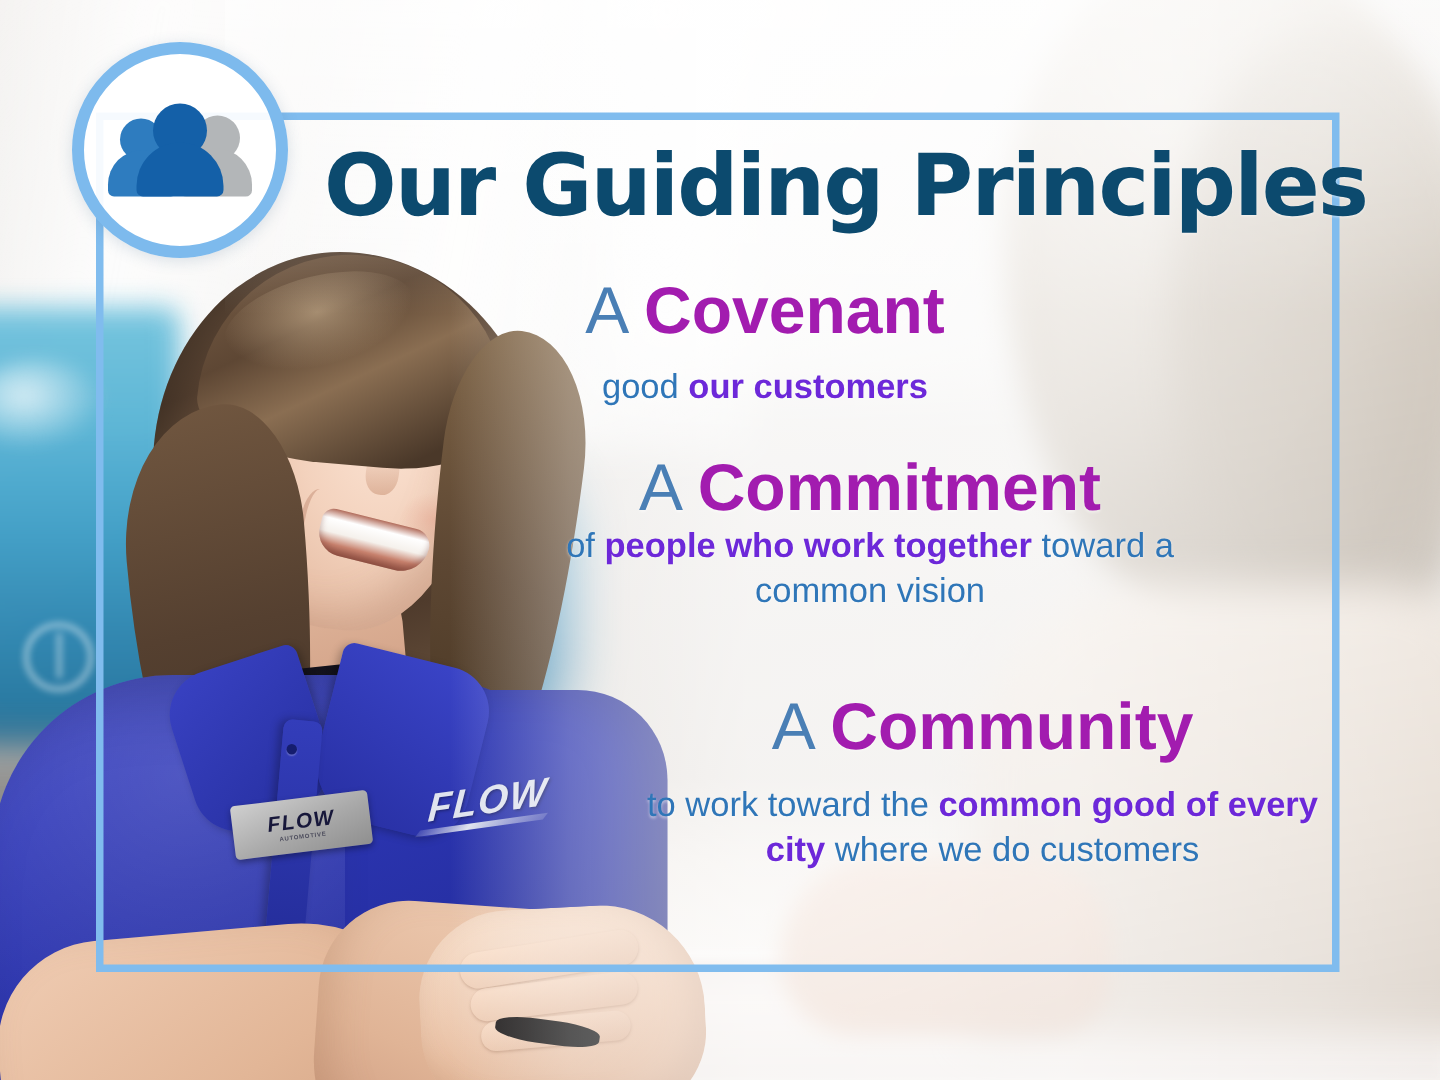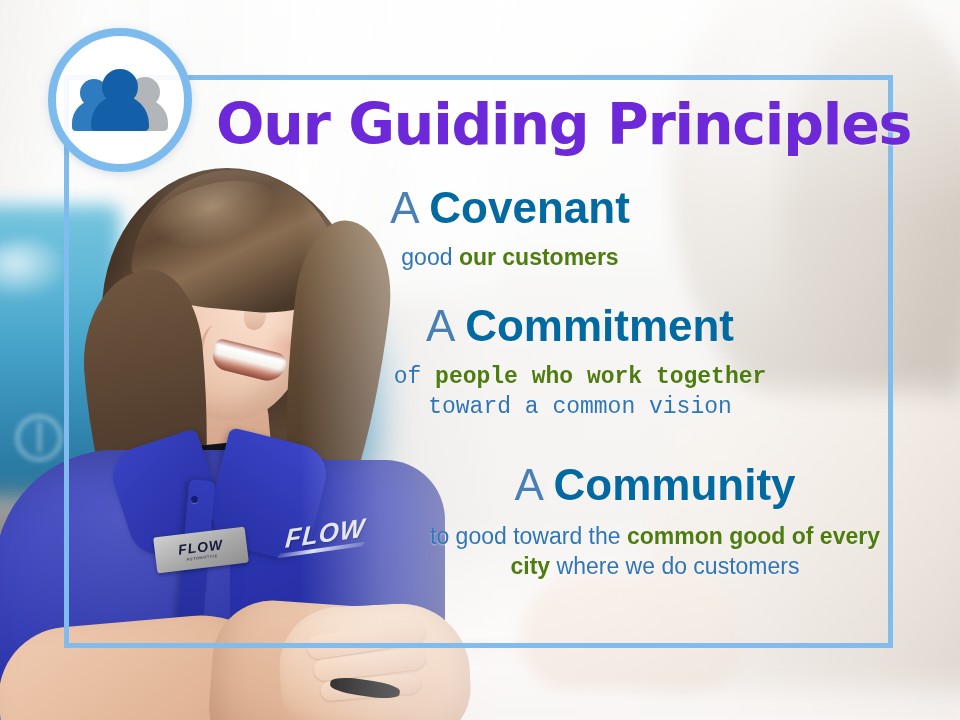--- a/index.html
+++ b/index.html
@@ -334,42 +334,42 @@
     box-shadow:0 2px 10px rgba(60,100,140,.18);
   }
   .people-icon{position:relative;width:96px;height:62px;}
   .pi-head{position:absolute;border-radius:50%;}
   .pi-body{position:absolute;border-radius:34px 34px 6px 6px;}
 
   
   .title{
     position:absolute;left:216px;top:96px;
     font:800 57px/1 "DejaVu Sans","Liberation Sans",sans-serif;
-    color:#6d28d9;letter-spacing:-1.2px;
+    color:#0c4a6e;letter-spacing:-1.2px;
     text-shadow:0 1px 2px rgba(255,255,255,.55);
     white-space:nowrap;
   }
   .block{position:absolute;text-align:center;}
   .head{
     font:400 44px/1.05 "Liberation Sans",sans-serif;
     color:#4a7fb5;white-space:nowrap;
     text-shadow:0 1px 2px rgba(255,255,255,.5);
   }
-  .head b{font-weight:700;color:#0369a1;}
+  .head b{font-weight:700;color:#a21caf;}
   .sub{
     font:400 23px/1.28 "Liberation Sans",sans-serif;
     color:#2f76b8;
     text-shadow:0 1px 2px rgba(255,255,255,.5);
   }
-  .sub b{font-weight:700;color:#4d7c0f;}
+  .sub b{font-weight:700;color:#6d28d9;}
 
   #b1{left:300px;top:185px;width:420px;}
   #b1 .sub{margin-top:12px;}
   #b2{left:350px;top:303px;width:460px;}
-  #b2 .sub{margin-top:14px;font-family:Liberation Mono, monospace;}
+  #b2 .sub{}
   #b3{left:420px;top:462px;width:470px;}
   #b3 .sub{margin-top:14px;}
 </style>
 </head>
 <body>
 
 <div id="stage">
 
   <div class="photo">
     <div class="bg-room"></div>
@@ -466,16 +466,16 @@
     <div class="sub"><span>good </span><b>our customers</b></div>
   </div>
 
   <div class="block" id="b2">
     <div class="head">A <b>Commitment</b></div>
     <div class="sub"><span>of </span><b>people who work together</b><span> toward a common vision</span></div>
   </div>
 
   <div class="block" id="b3">
     <div class="head">A <b>Community</b></div>
-    <div class="sub"><span>to good toward the </span><b>common good of every city</b><span> where we do customers</span></div>
+    <div class="sub"><span>to work toward the </span><b>common good of every city</b><span> where we do customers</span></div>
   </div>
 
 </div>
 
 </body></html>

